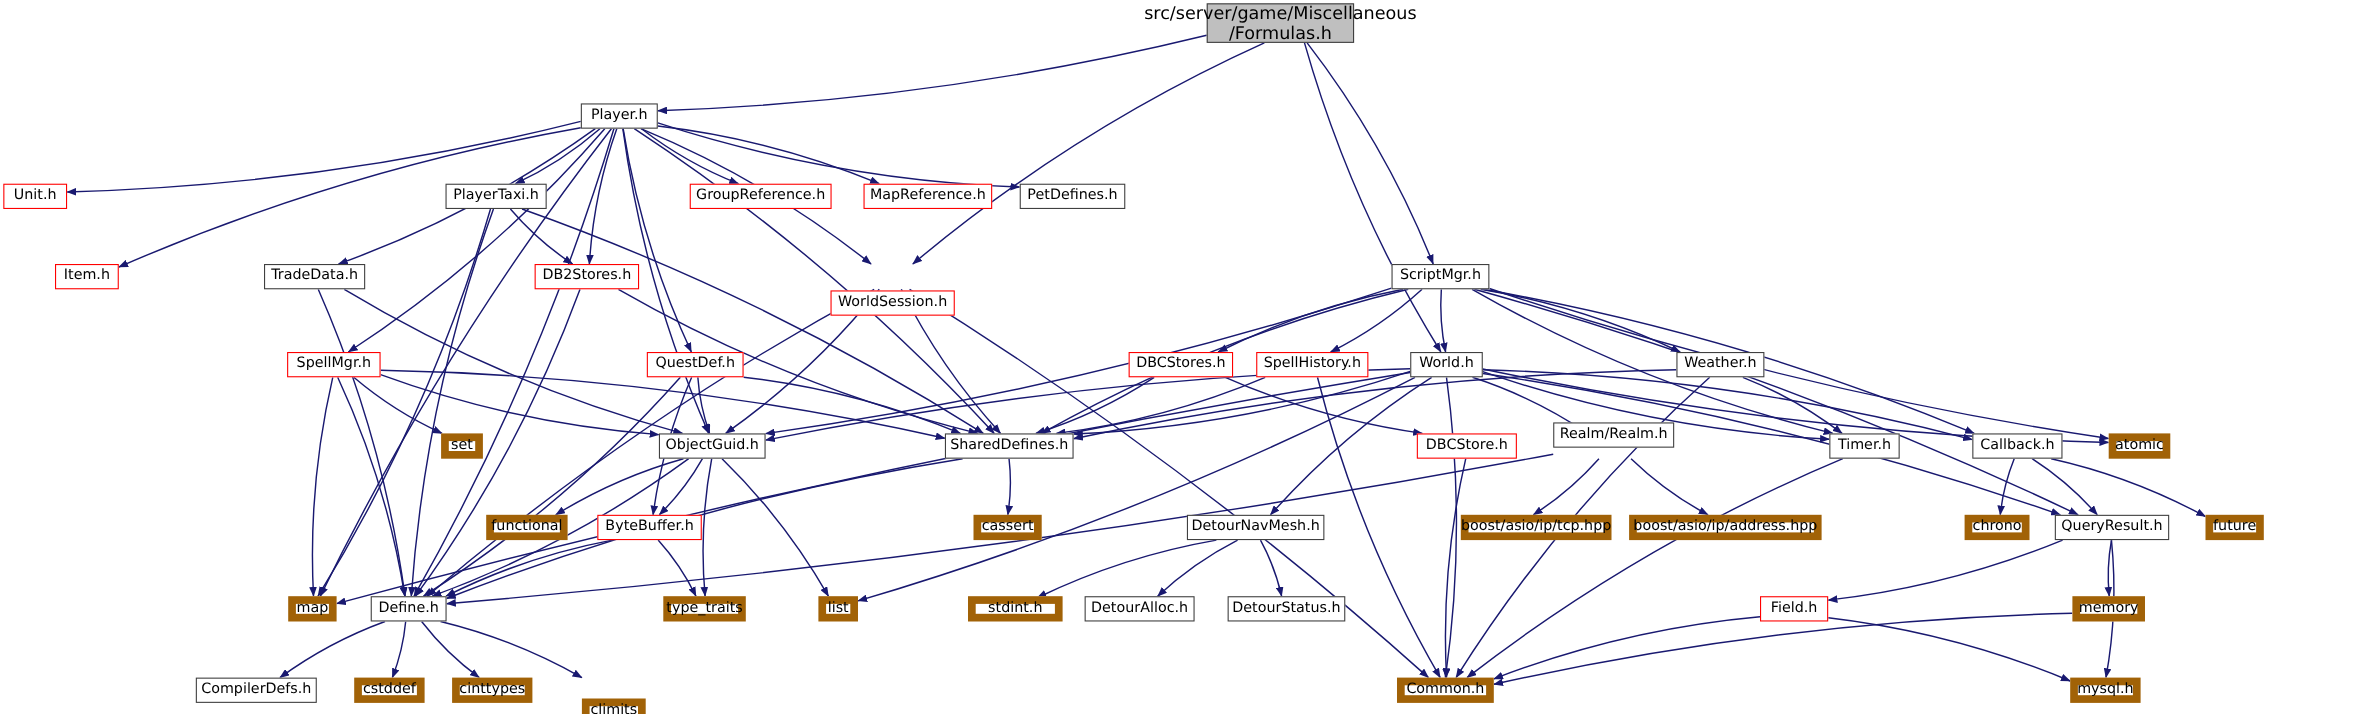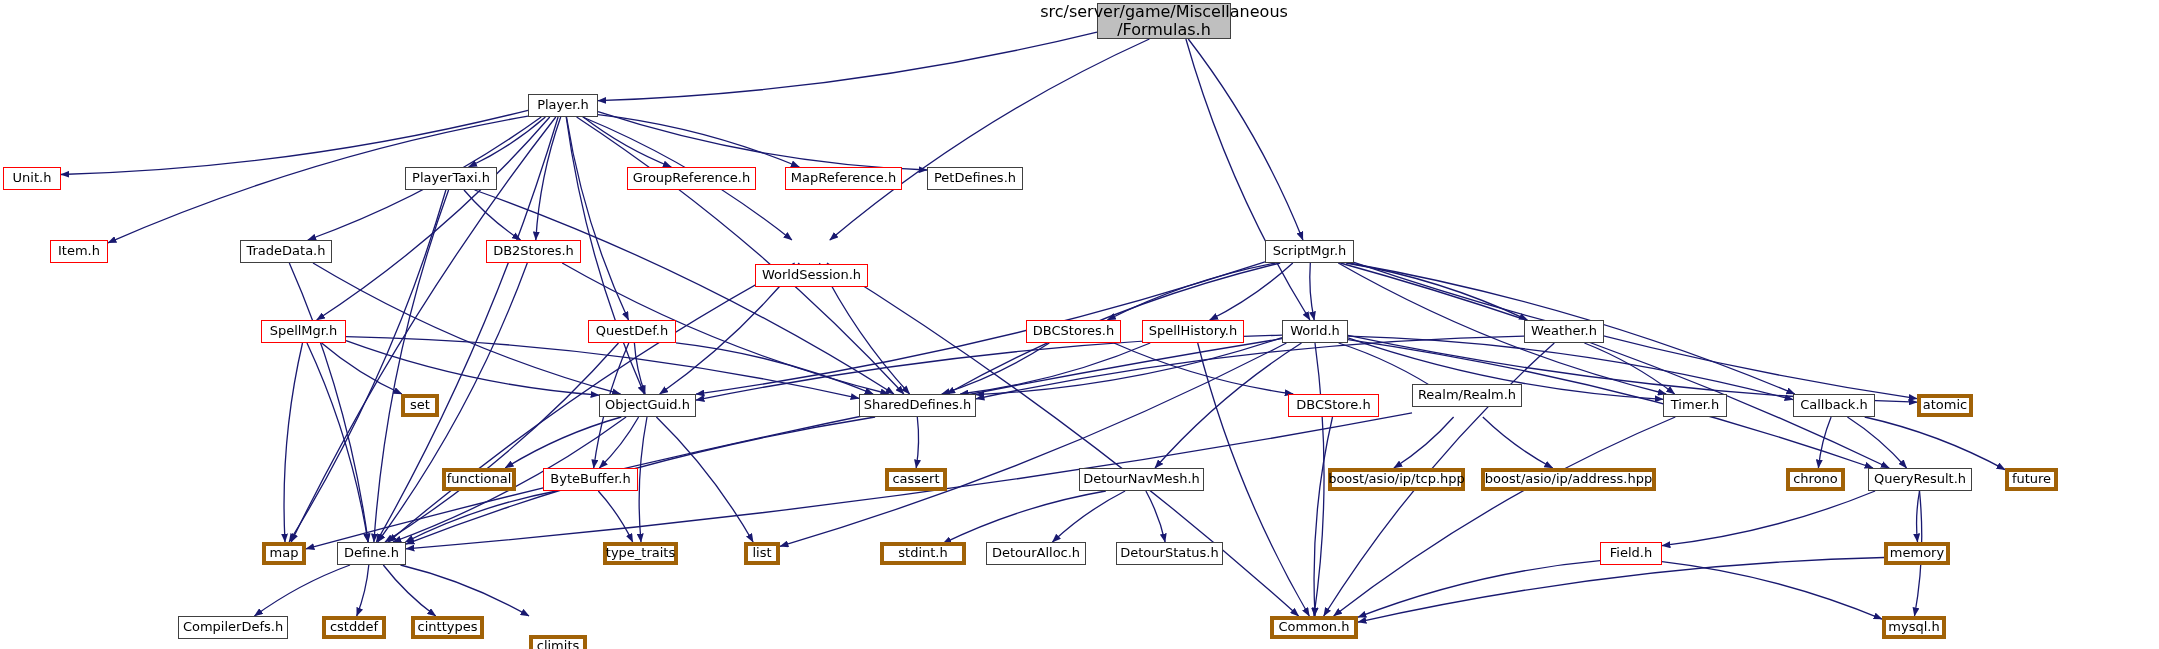--- a/index.html
+++ b/index.html
@@ -25,21 +25,21 @@
     color:#000000;
     font-size:13px;
     border:1px solid #c8c8c8;
     z-index:5;
   }
   
   .node.hdr{border:1.5px solid #404040;}
   
   .node.red{border:1.5px solid #ff0000;}
   
-  .node.sys{border:4px solid #a16207;}
+  .node.sys{border:7px solid #a16207;}
   
   .node.root{border:1.5px solid #404040;background:#bfbfbf;}
 </style>
 </head>
 <body>
 
 <div id="canvas">
   <svg id="edge-layer" xmlns="http://www.w3.org/2000/svg">
     <defs>
       <marker id="arrow" markerWidth="9" markerHeight="7" refX="8.4" refY="3.5" orient="auto" markerUnits="userSpaceOnUse">

